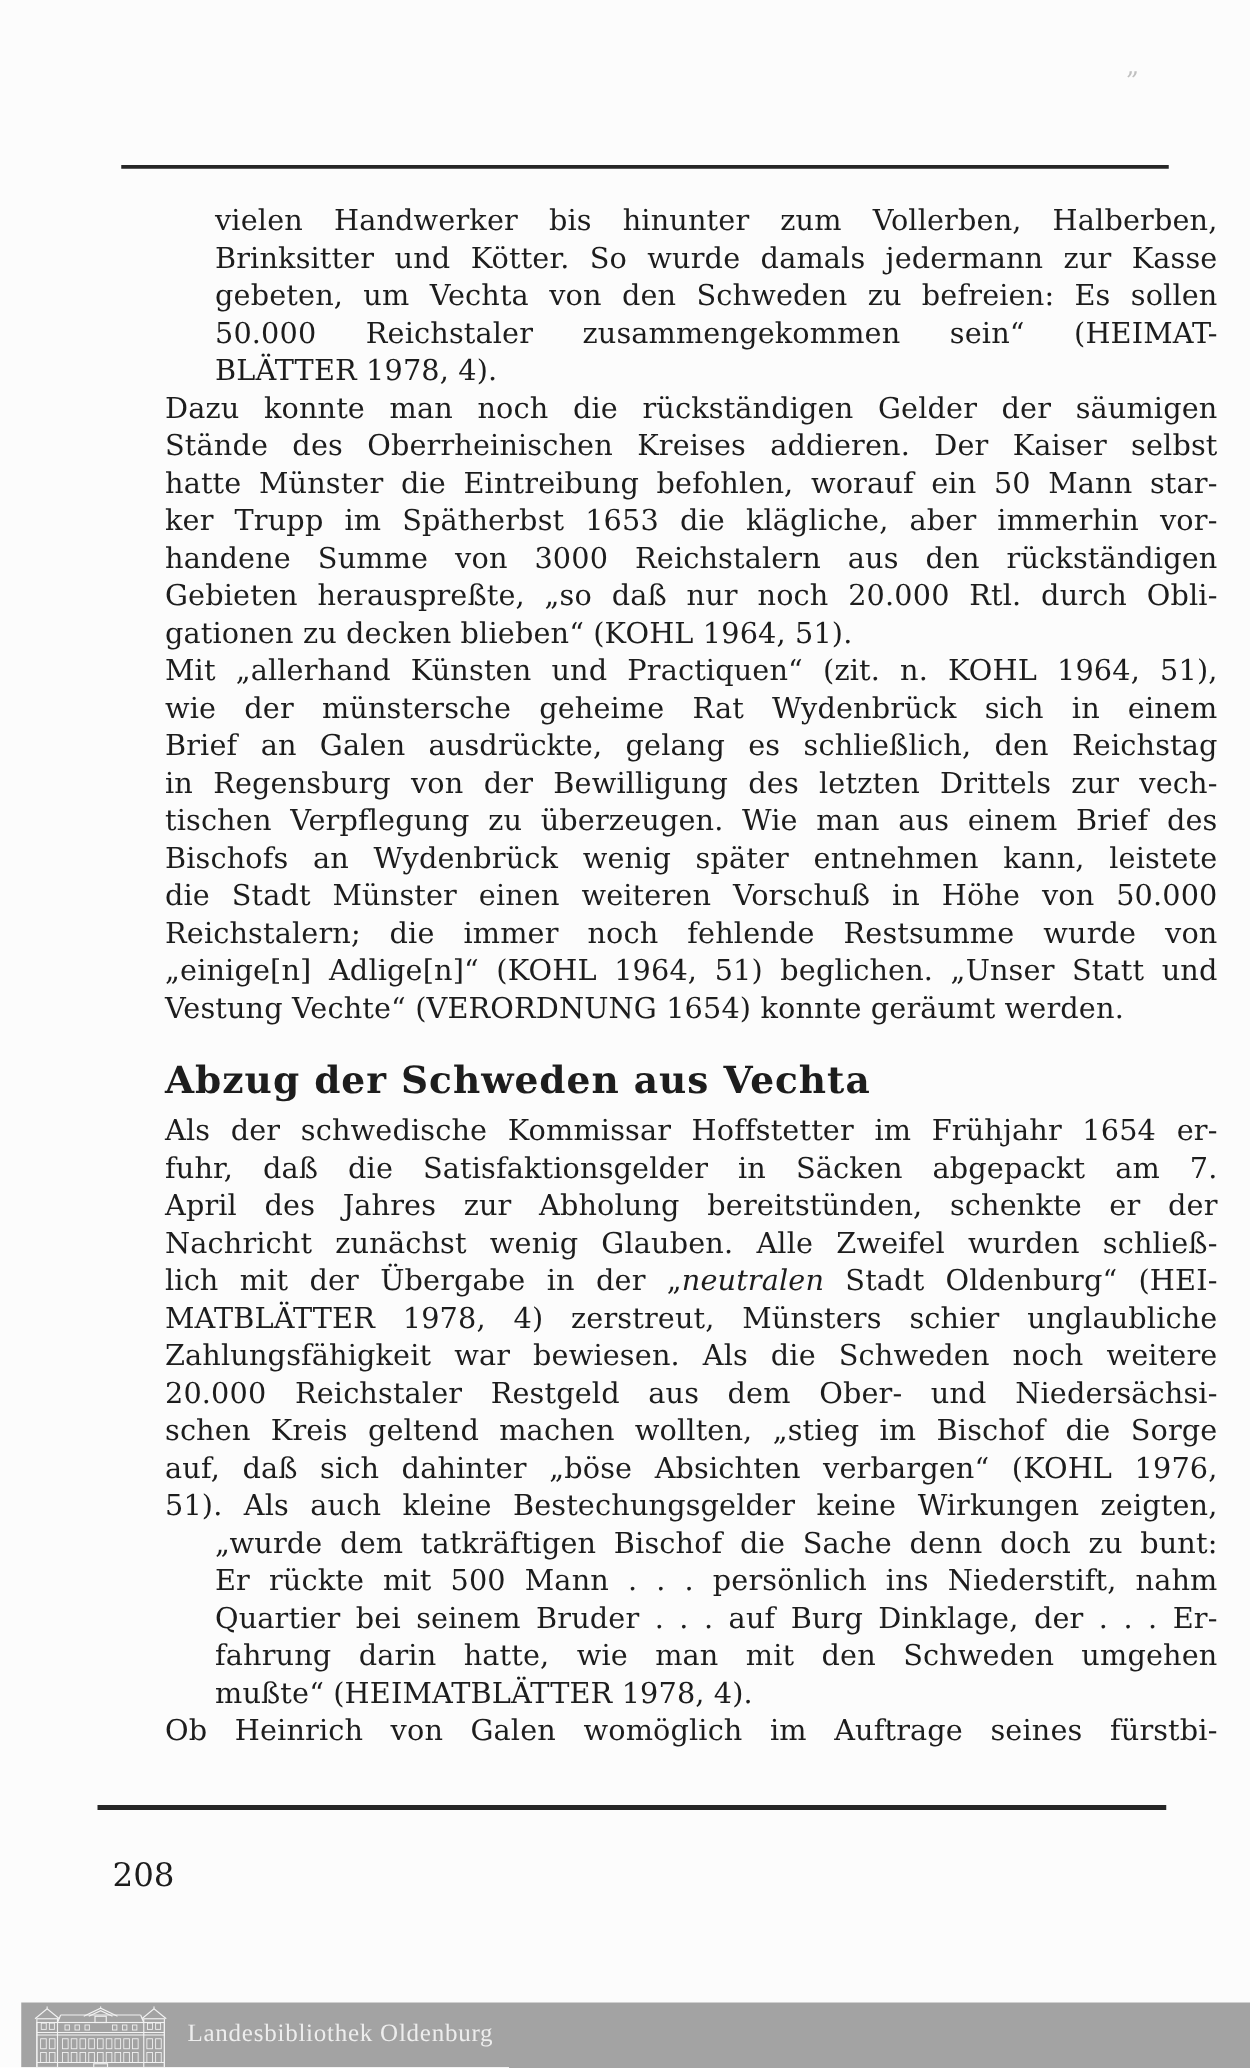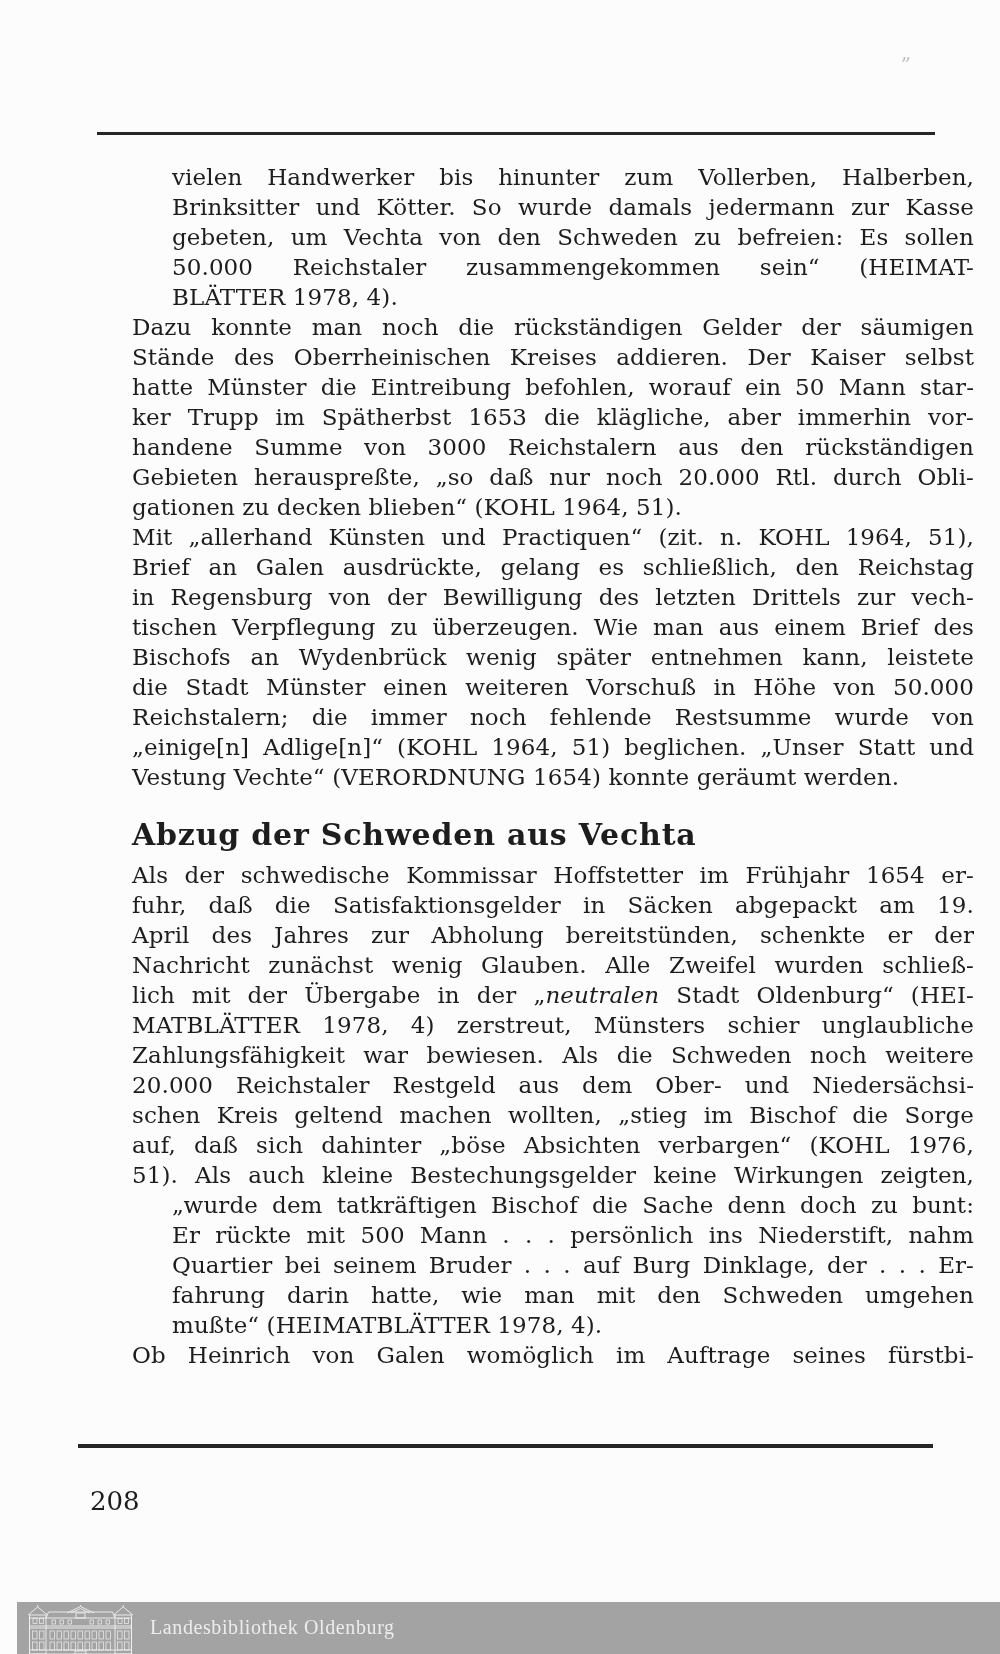--- a/index.html
+++ b/index.html
@@ -117,35 +117,36 @@
       <div class="ln">Stände des Oberrheinischen Kreises addieren. Der Kaiser selbst</div>
       <div class="ln">hatte Münster die Eintreibung befohlen, worauf ein 50 Mann star-</div>
       <div class="ln">ker Trupp im Spätherbst 1653 die klägliche, aber immerhin vor-</div>
       <div class="ln">handene Summe von 3000 Reichstalern aus den rückständigen</div>
       <div class="ln">Gebieten herauspreßte, „so daß nur noch 20.000 Rtl. durch Obli-</div>
       <div class="ln last">gationen zu decken blieben“ (KOHL 1964, 51).</div>
     </section>
 
     <section class="para">
       <div class="ln">Mit „allerhand Künsten und Practiquen“ (zit. n. KOHL 1964, 51),</div>
+      <div class="ln">wie der münstersche geheime Rat Wydenbrück sich in einem</div>
       <div class="ln">Brief an Galen ausdrückte, gelang es schließlich, den Reichstag</div>
       <div class="ln">in Regensburg von der Bewilligung des letzten Drittels zur vech-</div>
       <div class="ln">tischen Verpflegung zu überzeugen. Wie man aus einem Brief des</div>
       <div class="ln">Bischofs an Wydenbrück wenig später entnehmen kann, leistete</div>
       <div class="ln">die Stadt Münster einen weiteren Vorschuß in Höhe von 50.000</div>
       <div class="ln">Reichstalern; die immer noch fehlende Restsumme wurde von</div>
       <div class="ln">„einige[n] Adlige[n]“ (KOHL 1964, 51) beglichen. „Unser Statt und</div>
       <div class="ln last">Vestung Vechte“ (VERORDNUNG 1654) konnte geräumt werden.</div>
     </section>
 
     <h2 class="heading">Abzug der Schweden aus Vechta</h2>
 
     <section class="para">
       <div class="ln">Als der schwedische Kommissar Hoffstetter im Frühjahr 1654 er-</div>
-      <div class="ln">fuhr, daß die Satisfaktionsgelder in Säcken abgepackt am 19.</div>
+      <div class="ln">fuhr, daß die Satisfaktionsgelder in Säcken abgepackt am 7.</div>
       <div class="ln">April des Jahres zur Abholung bereitstünden, schenkte er der</div>
       <div class="ln">Nachricht zunächst wenig Glauben. Alle Zweifel wurden schließ-</div>
       <div class="ln"><span>lich mit der Übergabe in der „</span><em class="it">neutralen</em><span> Stadt Oldenburg“ (HEI-</span></div>
       <div class="ln">MATBLÄTTER 1978, 4) zerstreut, Münsters schier unglaubliche</div>
       <div class="ln">Zahlungsfähigkeit war bewiesen. Als die Schweden noch weitere</div>
       <div class="ln">20.000 Reichstaler Restgeld aus dem Ober- und Niedersächsi-</div>
       <div class="ln">schen Kreis geltend machen wollten, „stieg im Bischof die Sorge</div>
       <div class="ln">auf, daß sich dahinter „böse Absichten verbargen“ (KOHL 1976,</div>
       <div class="ln">51). Als auch kleine Bestechungsgelder keine Wirkungen zeigten,</div>
     </section>

